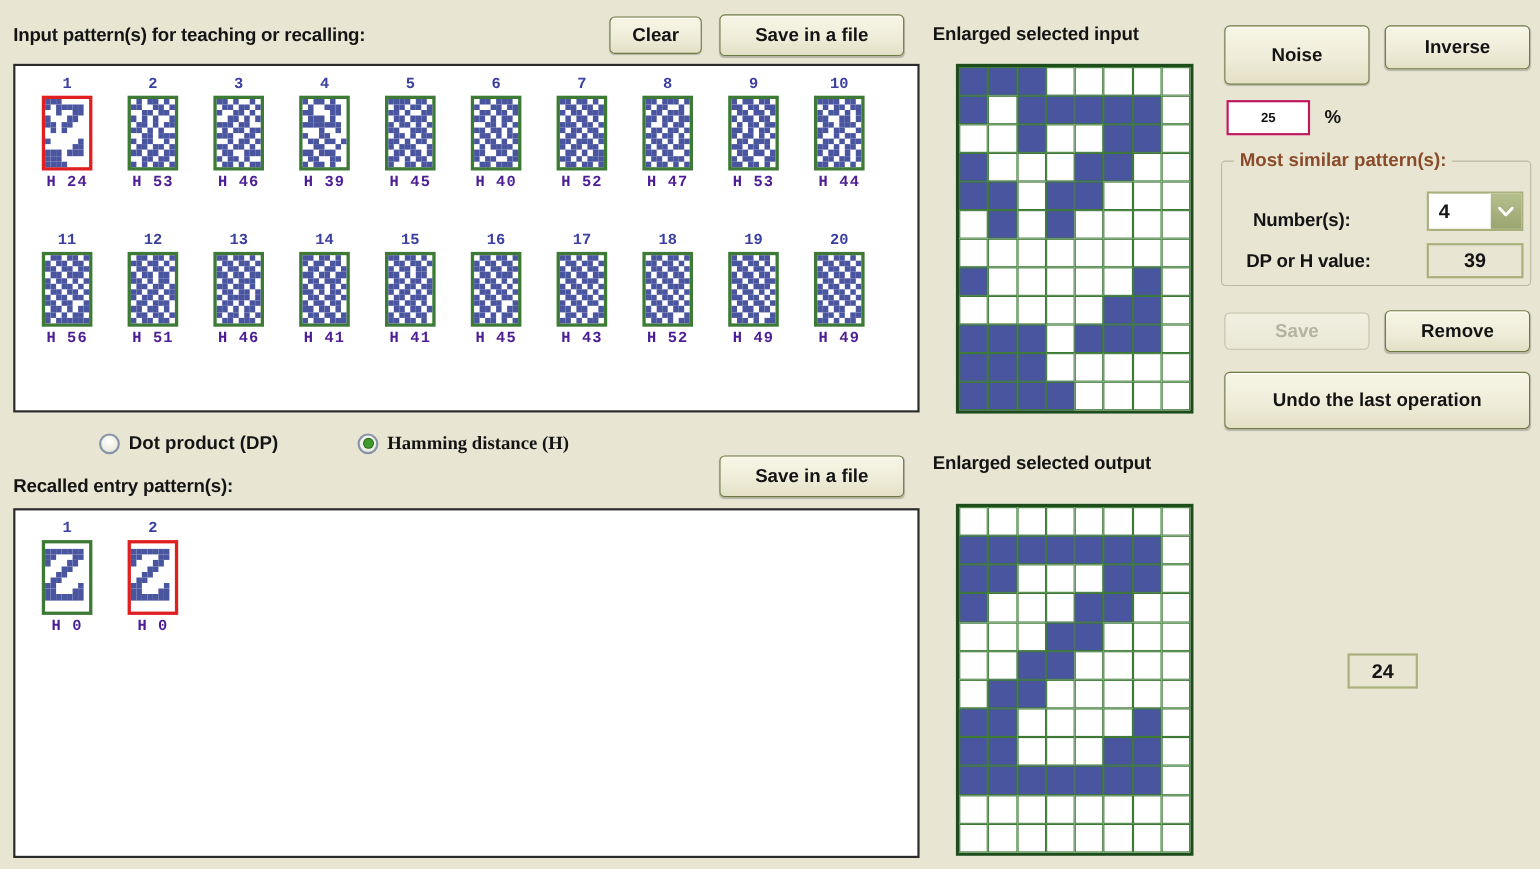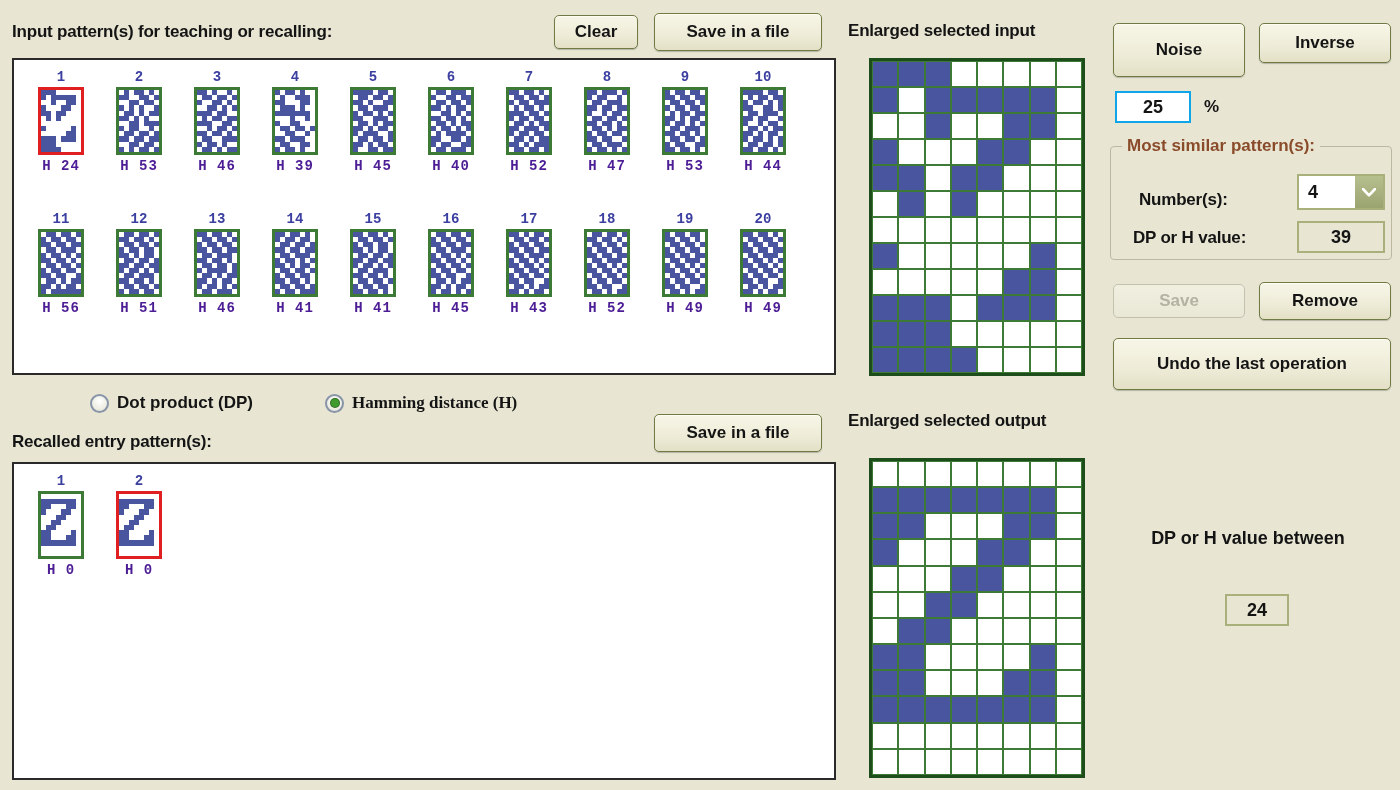--- a/index.html
+++ b/index.html
@@ -71,23 +71,23 @@
     cursor:pointer;
   }
   .biggrid b{
     display:block;box-sizing:border-box;
     border:1px solid #3c7a36;background:#ffffff;
   }
   .biggrid b.on{background:#4a55a0;}
   
   .numfield{
     position:absolute;box-sizing:border-box;
-    background:#ffffff;border:2px solid #0ea5e9;
+    background:#ffffff;border:2px solid #be185d;
     display:flex;align-items:center;justify-content:center;
-    font-weight:bold;font-size:18px;color:#141414;
+    font-weight:bold;font-size:12px;color:#141414;
     font-family:"Liberation Sans",sans-serif;
   }
   .readfield{
     position:absolute;box-sizing:border-box;
     background:#e8e6d3;border:2px solid #a9b07c;
     display:flex;align-items:center;justify-content:center;
     font-weight:bold;font-size:18px;color:#141414;
   }
   .group{
     position:absolute;box-sizing:border-box;
@@ -2635,15 +2635,14 @@
     <b></b>
     <b></b>
     <b></b>
     <b></b>
     <b></b>
     <b></b>
     <b></b>
   </div>
 
 <div class="center-txt" style="left:1100px;top:524px;width:296px;">
-  <div>DP or H value between</div>
 </div>
 <div class="readfield" style="left:1225px;top:594px;width:64px;height:32px;">24</div>
 
 </body></html>

